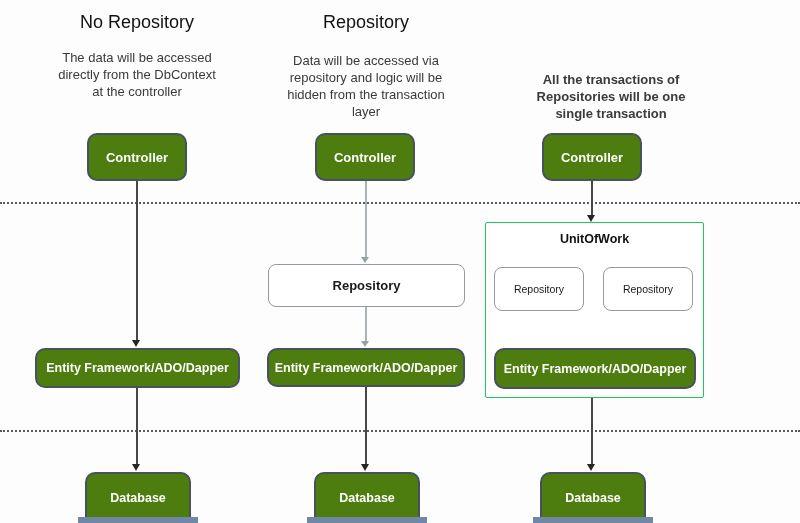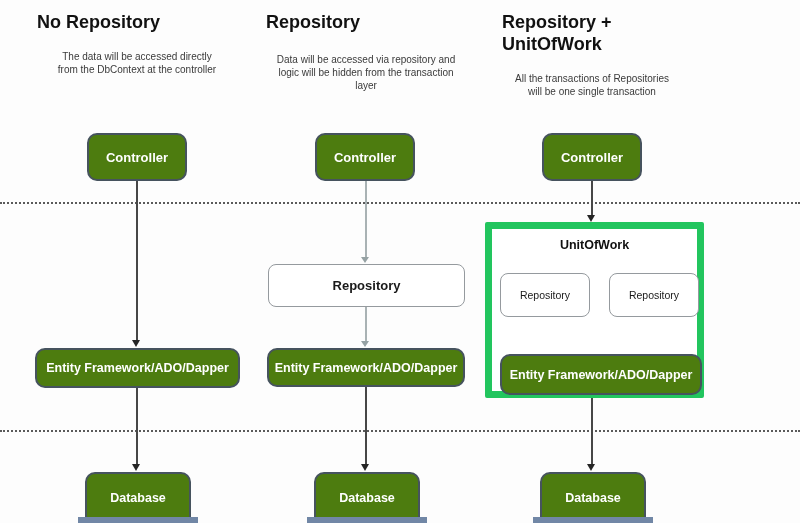--- a/index.html
+++ b/index.html
@@ -5,38 +5,38 @@
   html,body{margin:0;padding:0;}
   body{
     width:800px;height:523px;
     font-family:"Liberation Sans", sans-serif;
     background:#ffffff;
   }
   .canvas{
     position:relative;width:800px;height:523px;overflow:hidden;background:#fdfdfd;
   }
   .col-title{
-    position:absolute;text-align:left;font-weight:bold;font-size:18px;color:#111;
+    position:absolute;text-align:center;font-weight:normal;font-size:18px;color:#111;
     line-height:1.22;
   }
   .col-desc{
-    position:absolute;text-align:center;font-size:10px;color:#3a3a3a;line-height:1.3;
+    position:absolute;text-align:center;font-size:13px;color:#3a3a3a;line-height:1.3;
   }
   .box-dark{
     position:absolute;background:#4d7c0f;border:2px solid #46535e;border-radius:10px;
     color:#fff;font-weight:bold;display:flex;align-items:center;justify-content:center;
     box-sizing:border-box;font-size:13px;
   }
   .box-light{
     position:absolute;background:#fff;border:1px solid #959a9e;border-radius:8px;
     color:#1a1a1a;display:flex;align-items:center;justify-content:center;
     box-sizing:border-box;
   }
   .uow-container{
-    position:absolute;background:#fff;border:7px solid #22c55e;border-radius:2px;
+    position:absolute;background:#fff;border:1px solid #22c55e;border-radius:2px;
     box-sizing:border-box;
   }
   .uow-title{
     position:absolute;left:0;top:9px;width:100%;text-align:center;
     font-weight:bold;font-size:12.5px;color:#111;
   }
   .dotted-line{
     position:absolute;left:0;width:800px;height:0;border-top:2px dotted #5a5a5a;
   }
   .vline{position:absolute;width:2px;}
@@ -48,25 +48,24 @@
   .db-strip{position:absolute;height:6px;background:#7187a6;}
   .ef-label{font-size:12.5px;white-space:nowrap;}
 </style>
 </head>
 <body>
 
 <div class="canvas">
 
   <div class="col-title" style="left:37px;top:12px;width:200px;">No Repository</div>
   <div class="col-title" style="left:266px;top:12px;width:200px;">Repository</div>
-  <div class="col-title" style="left:502px;top:12px;width:180px;">Repository + UnitOfWork</div>
 
   <div class="col-desc" style="left:52px;top:50px;width:170px;">The data will be accessed directly from the DbContext at the controller</div>
   <div class="col-desc" style="left:276px;top:53px;width:180px;">Data will be accessed via repository and logic will be hidden from the transaction layer</div>
-  <div class="col-desc" style="left:507px;top:72px;width:170px;">All the transactions of Repositories will be one single transaction</div>
+  <div class="col-desc" style="left:526px;top:72px;width:170px;font-weight:bold;">All the transactions of Repositories will be one single transaction</div>
 
   <div class="dotted-line" style="top:202px;"></div>
   <div class="dotted-line" style="top:430px;"></div>
 
   <div class="box-dark" style="left:87px;top:133px;width:100px;height:48px;">Controller</div>
 
   <div class="vline dark" style="left:136px;top:181px;height:159px;"></div>
   <div class="arrowhead dark" style="left:132px;top:340px;"></div>
 
   <div class="box-dark" style="left:35px;top:348px;width:205px;height:40px;">

